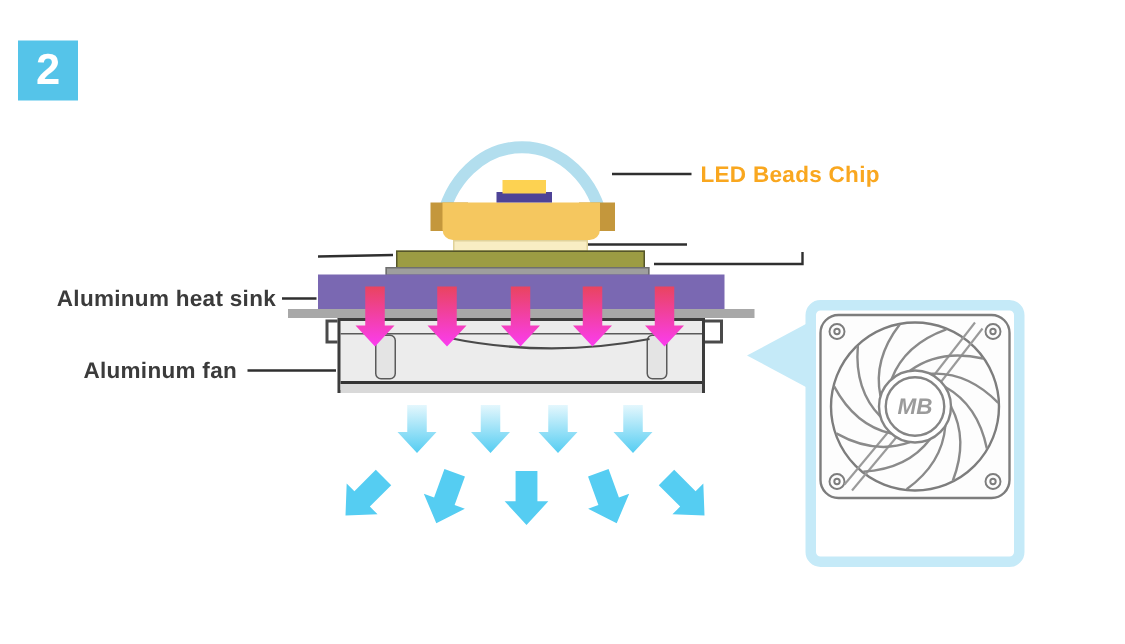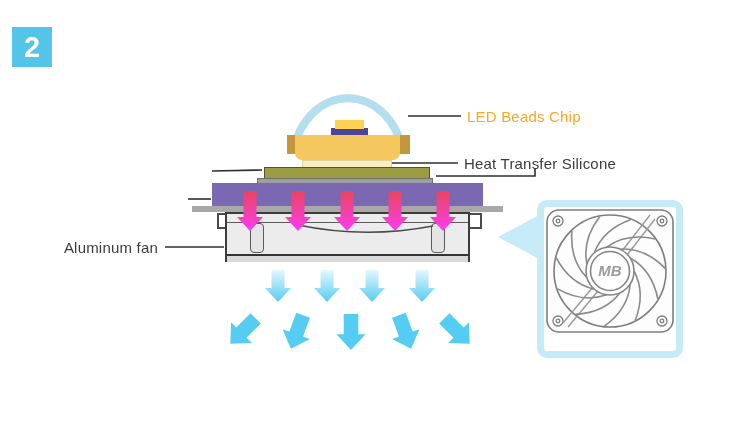--- a/index.html
+++ b/index.html
@@ -25,25 +25,25 @@
   .gbar{left:192px;top:206px;width:311px;height:6px;background:var(--base-gray,#a8a8a8);}
   
   .tab{top:213px;width:14px;height:12px;background:#fff;border:2px solid #4a4a4a;}
   .fan-frame{left:225px;top:212px;width:245px;height:50px;background:#ececec;
              border:2px solid #3c3c3c;box-sizing:border-box;}
   .fan-line{left:227px;top:222px;width:241px;height:0;border-top:1.5px solid #5a5a5a;}
   .fan-band{left:227px;top:254px;width:241px;height:6px;background:#d9d9d9;border-top:2px solid #333;}
   .rib{top:223px;width:14px;height:30px;background:#e4e4e4;border:1.5px solid #5a5a5a;
        border-radius:4px;box-sizing:border-box;}
   
-  .lbl{position:absolute;font-size:15px;font-weight:normal;white-space:nowrap;
+  .lbl{position:absolute;font-size:15px;font-weight:bold;white-space:nowrap;
        color:var(--label-dark,#3b3b3b);letter-spacing:.2px;}
   .lbl-orange{color:var(--label-orange,#f9a71f);}
   
-  .panel{left:537px;top:200px;width:146px;height:158px;background:#fff;
+  .panel{left:537px;top:200px;width:146px;height:178px;background:#fff;
          border:7px solid var(--panel-border,#c5eaf8);border-radius:10px;box-sizing:border-box;}
   .z1{z-index:1}.z2{z-index:2}.z3{z-index:3}.z4{z-index:4}
 </style>
 </head>
 <body>
 
 <div class="stage">
 
   <div class="abs badge z4">2</div>
 
@@ -116,21 +116,21 @@
       <use href="#arrowAir" transform="translate(297,332) rotate(20) scale(1.12)"></use>
       <use href="#arrowAir" transform="translate(351,332) scale(1.12)"></use>
       <use href="#arrowAir" transform="translate(405,332) rotate(-20) scale(1.12)"></use>
       <use href="#arrowAir" transform="translate(457,331) rotate(-45) scale(1.12)"></use>
     </g>
 
     <polygon points="498,237 541,214 541,260" style="fill:var(--panel-border,#c5eaf8)"></polygon>
   </svg>
 
   <div class="lbl lbl-orange z4" style="left:467px;top:108px">LED Beads Chip</div>
-  <div class="lbl z4" style="left:464px;top:155px">Heat Transfer Silicone</div>
+  <div class="lbl z4" style="right:566px;top:191px">Aluminum heat sink</div>
   <div class="lbl z4" style="right:592px;top:239px">Aluminum fan</div>
 
   <div class="abs panel z4">
     <svg width="132" height="128" viewBox="0 0 132 128">
       <g stroke="#7d7d7d" fill="none" stroke-width="1.6">
         <rect x="3" y="3" width="126" height="122" rx="12" fill="#fdfdfd"></rect>
         <circle cx="66" cy="64" r="56"></circle>
 
         <g stroke-width="1.3">
           <circle cx="14" cy="14" r="5"></circle>

